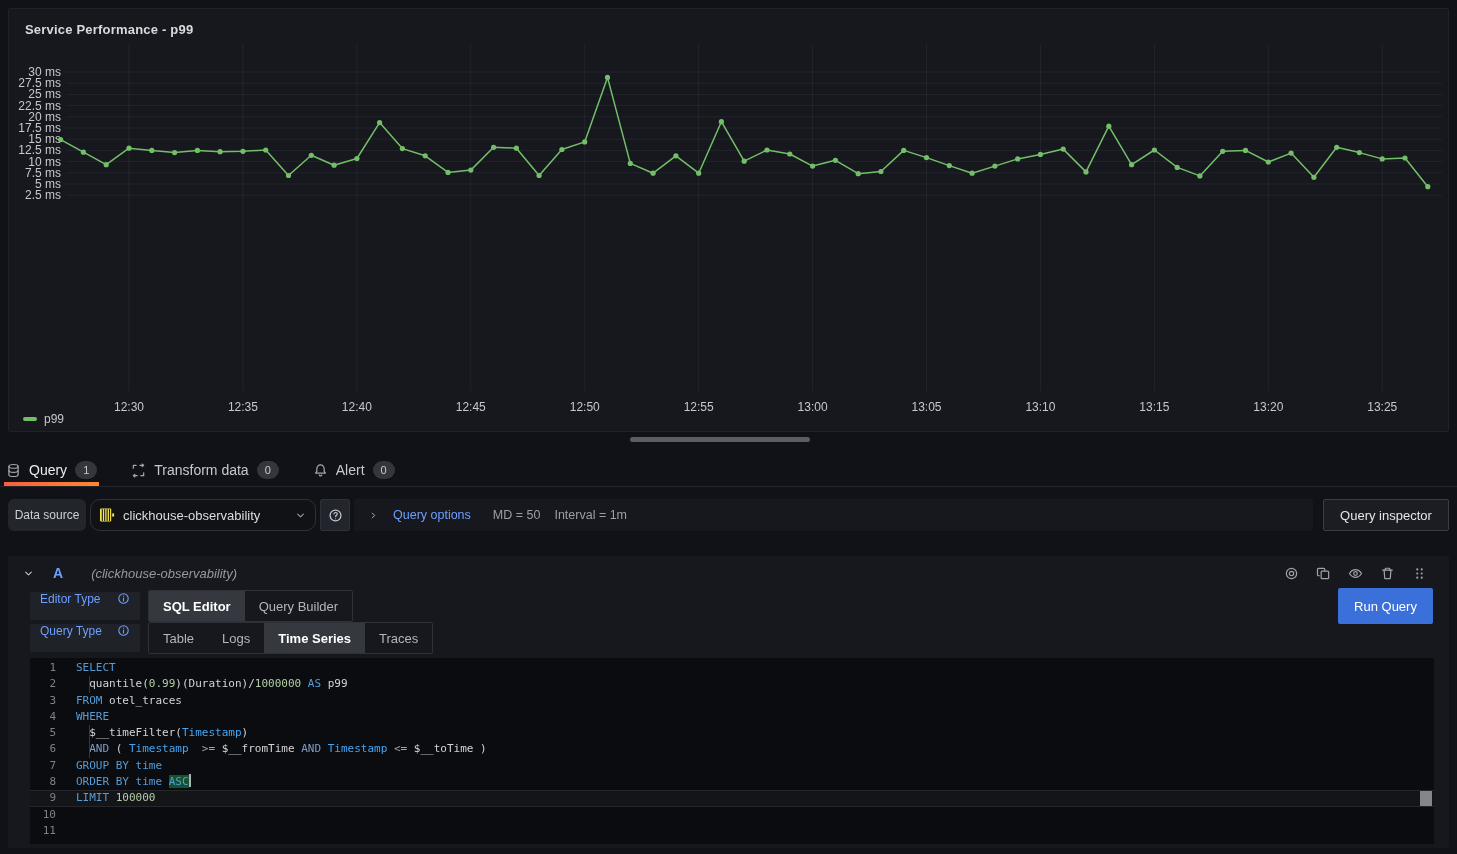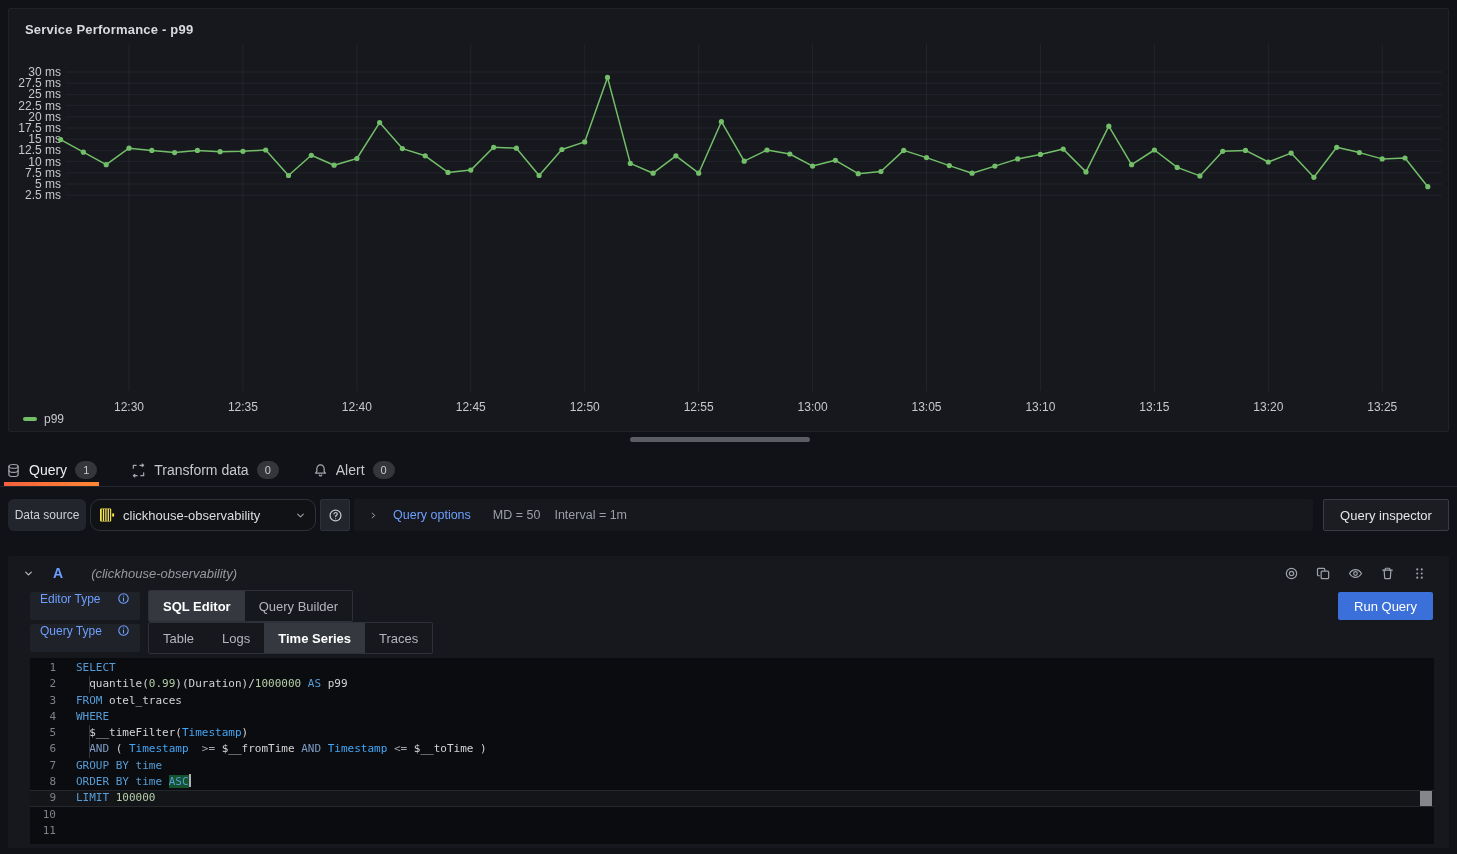--- a/index.html
+++ b/index.html
@@ -50,21 +50,21 @@
   .ds-hint { font-style:italic; font-size:13px; color:#97999F; margin-left:28px; }
   .q-actions { margin-left:auto; display:flex; align-items:center; gap:17px; color:#9EA1A8; padding-right:8px; }
   .q-actions .act { display:flex; cursor:pointer; }
   .q-row { display:flex; align-items:center; gap:8px; height:28px; margin:0 16px 4px 22px; }
   .q-row:first-of-type { margin-top:2px; }
   .lbl-box { width:110px; height:28px; background:#1F2228; border-radius:2px; display:flex; align-items:flex-start; justify-content:space-between; padding:0 10px; color:#6E9FFF; }
   .lbl-box span { font-size:12px; font-weight:500; }
   .radio-group { display:flex; height:32px; border:1px solid #2E3139; border-radius:2px; overflow:hidden; }
   .radio-item { padding:0 14px; display:flex; align-items:center; font-size:13px; color:#B3B5BC; cursor:pointer; }
   .radio-item.active { background:#35383F; color:#FFFFFF; font-weight:600; }
-  .run-btn { margin-left:auto; width:95px; height:28px; background:#3B70DA; border-radius:2px; display:flex; align-items:center; justify-content:center; color:#fff; font-size:13px; font-weight:500; cursor:pointer; }
+  .run-btn { margin-left:auto; width:95px; height:36px; background:#3B70DA; border-radius:2px; display:flex; align-items:center; justify-content:center; color:#fff; font-size:13px; font-weight:500; cursor:pointer; }
   
   .code-editor {
     position:relative; margin:6px 15px 0 22px; height:186px; background:#0B0C0F;
     font-family:"DejaVu Sans Mono","Liberation Mono",monospace; font-size:11px; line-height:16.3px;
   }
   .cur-line-bg { position:absolute; left:0; right:0; top:132px; height:17px; background:rgba(200,205,220,0.05); border-top:1px solid rgba(200,205,220,0.10); border-bottom:1px solid rgba(200,205,220,0.10); }
   .cursor-block { position:absolute; right:2px; top:133px; width:12px; height:15px; background:#84868B; z-index:3; }
   .gutter { position:absolute; left:0; top:2px; width:26px; text-align:right; color:#7D818A; z-index:2; }
   .gutter div { height:16.3px; }
   .code-lines { position:absolute; left:46px; top:2px; right:14px; z-index:2; }

